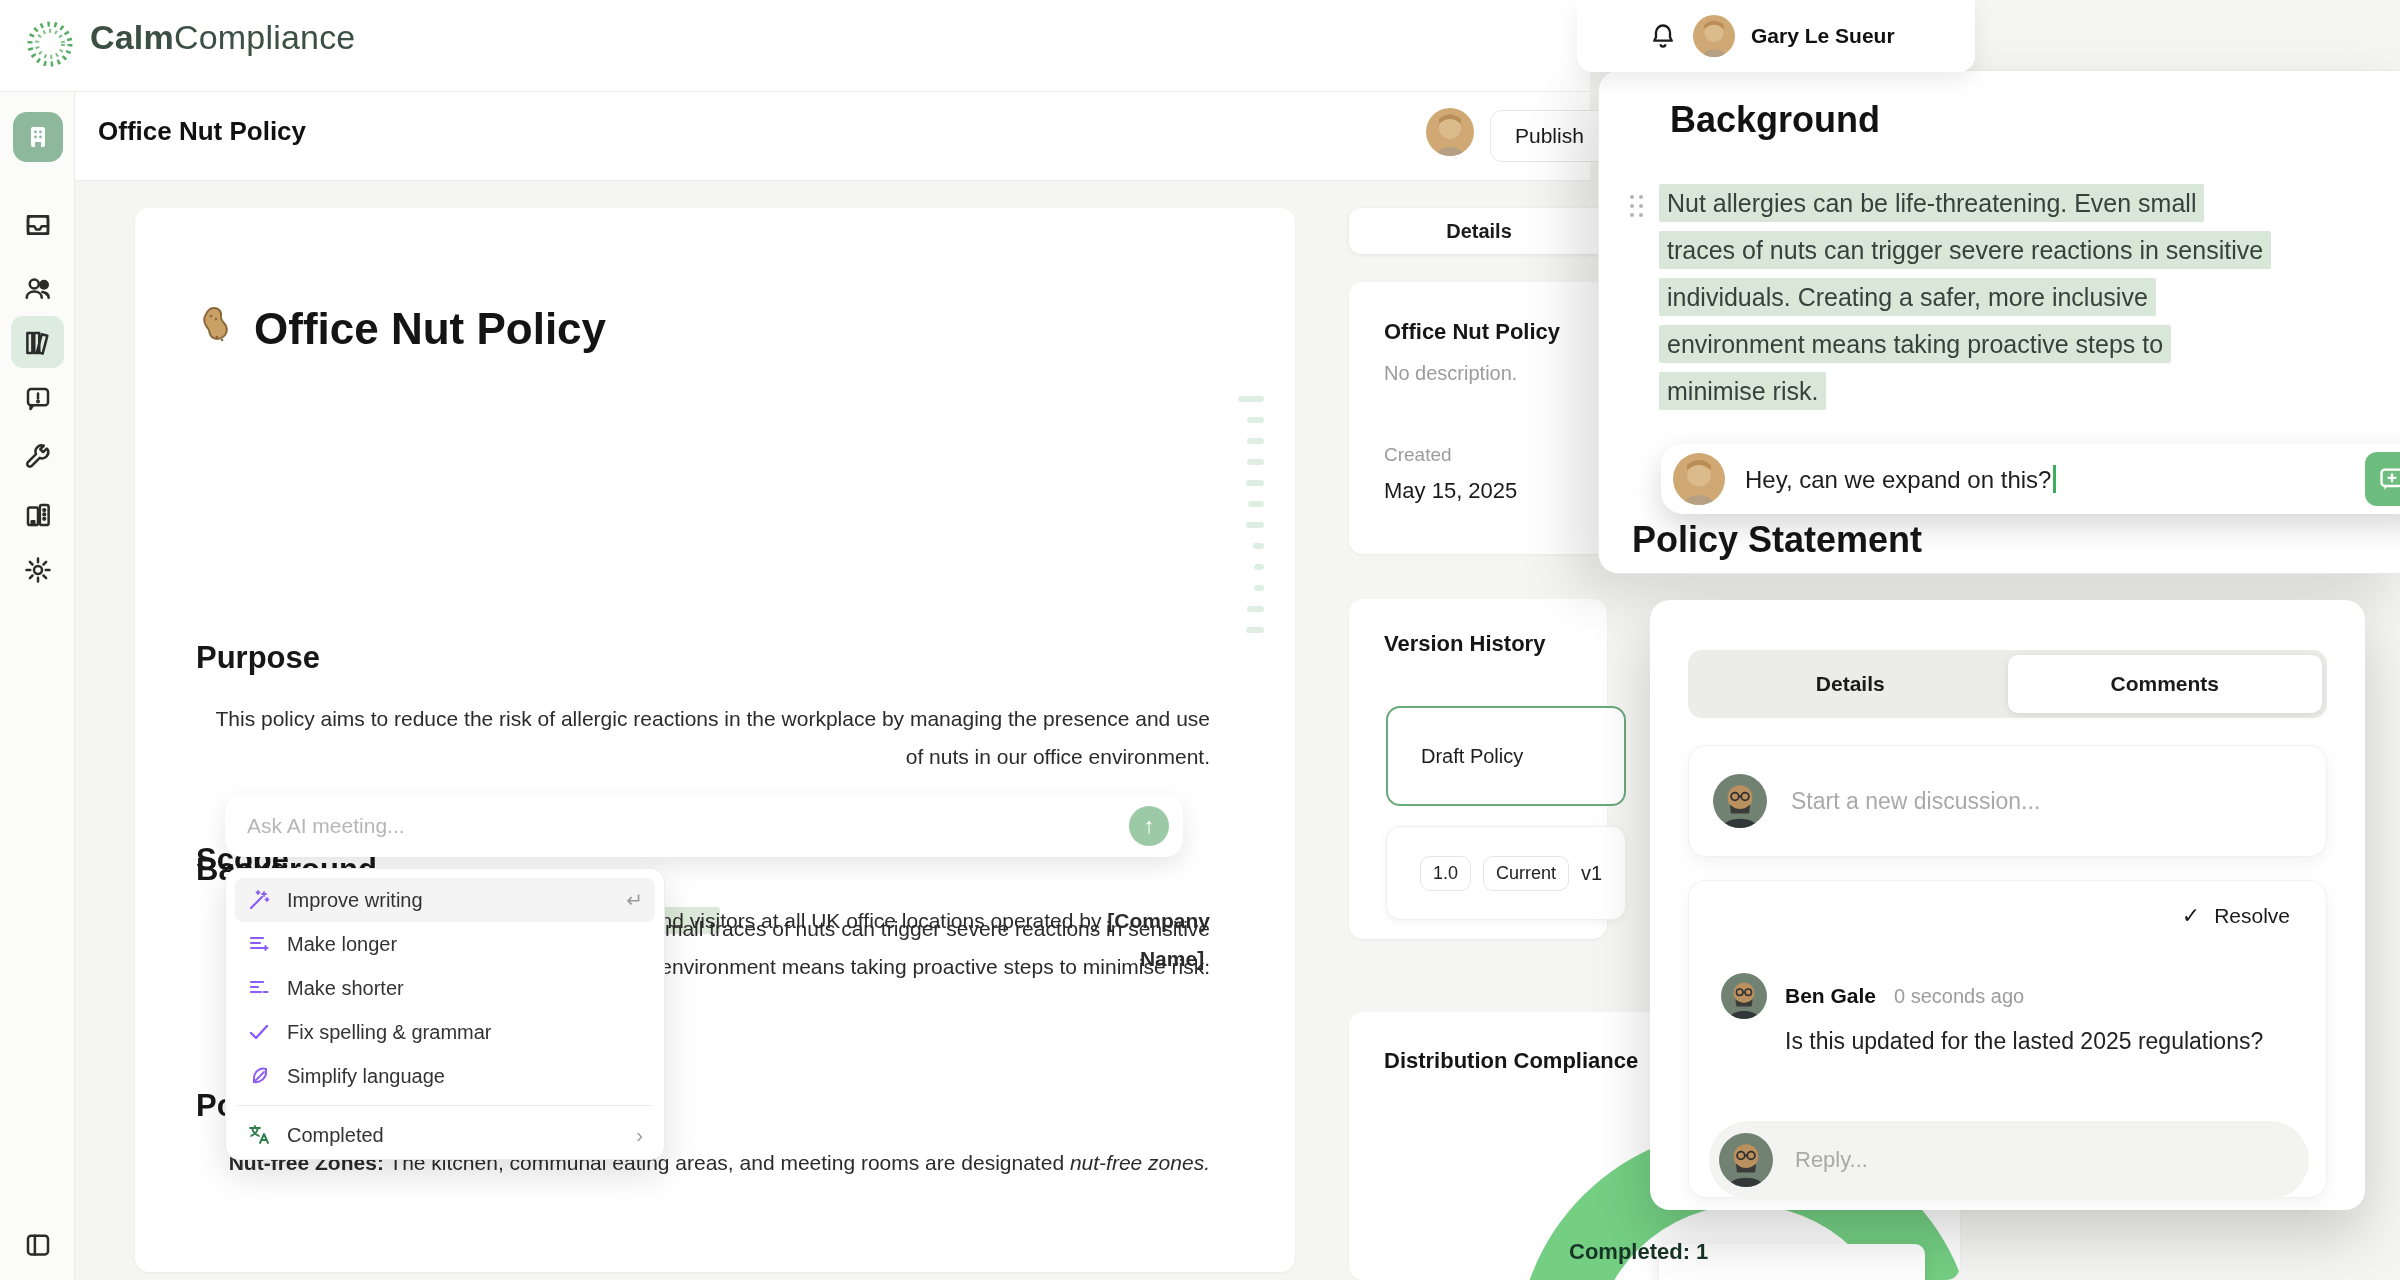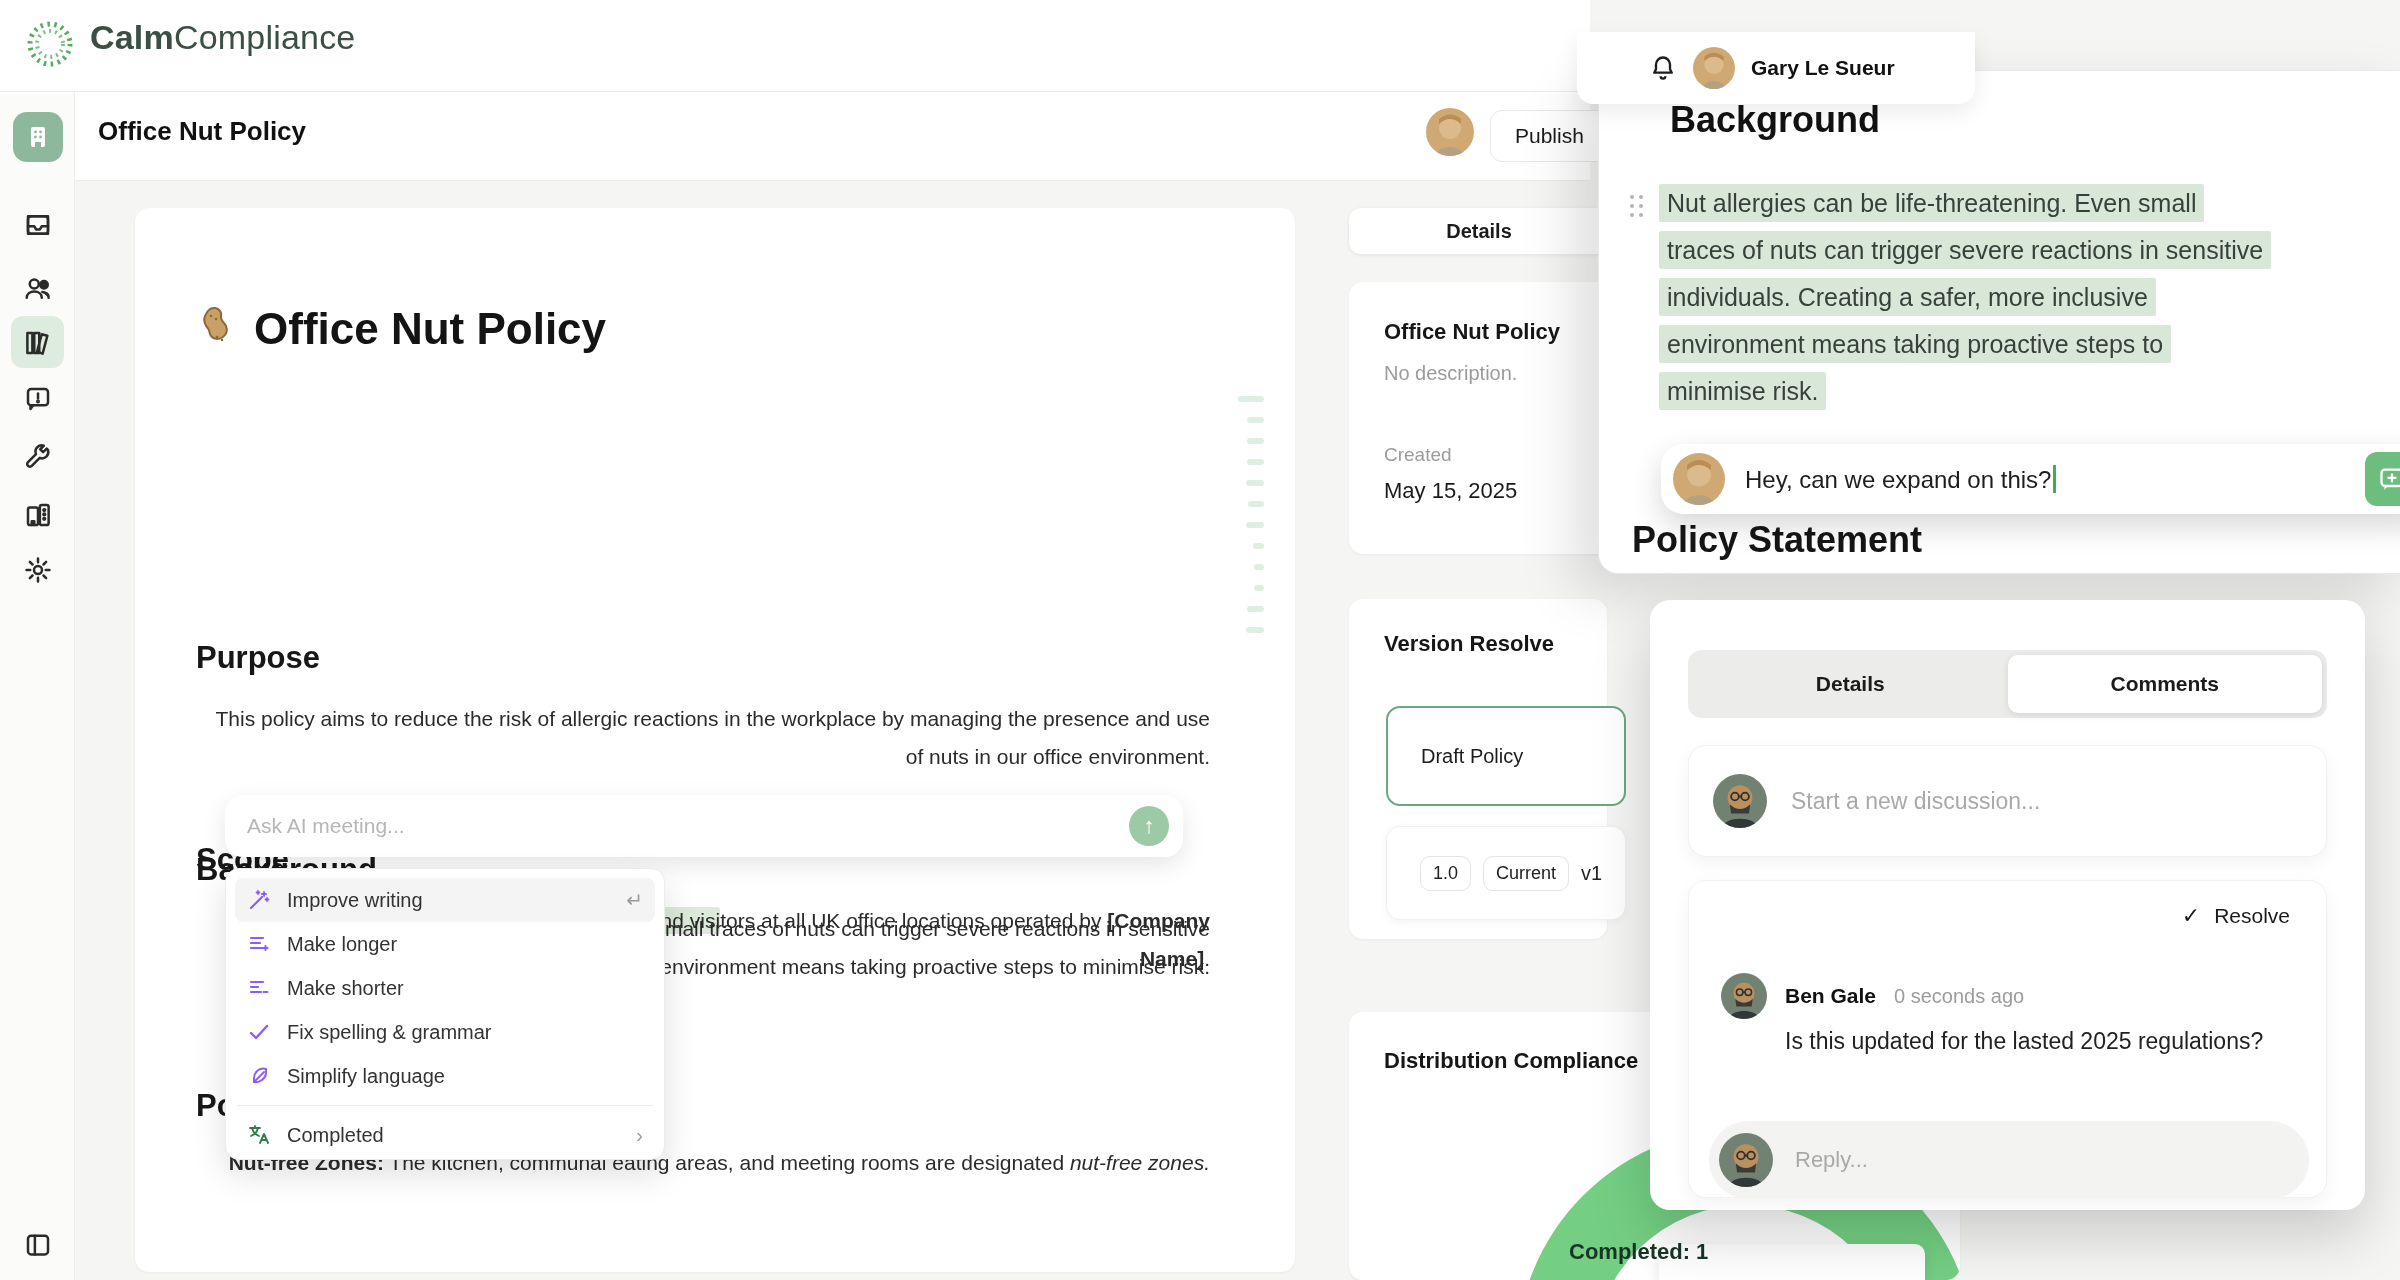--- a/index.html
+++ b/index.html
@@ -82,21 +82,21 @@
   .ovl-line { position:absolute; left:60px; height:47px; white-space:nowrap; }
   .ovl-line span { background:#d8e7d8; font-size:25px; color:#37413b; padding:5px 8px; border-radius:2px; }
   #ovl-next-h { position:absolute; left:33px; top:448px; font-size:36px; font-weight:700; color:#151515; }
 
   #ovl-comment-input { left:1661px; top:444px; width:770px; height:70px; background:#fff; border-radius:22px; box-shadow:0 12px 30px rgba(0,0,0,.16); display:flex; align-items:center; padding:0 12px 0 12px; z-index:15; }
   #ovl-comment-text { font-size:24px; color:#1e1e1e; margin-left:20px; flex:1; }
   .caret { display:inline-block; width:3px; height:28px; background:#3fae5c; vertical-align:-5px; margin-left:2px; }
   #ovl-send-btn { width:54px; height:54px; border-radius:12px; background:#6dbe7e; display:flex; align-items:center; justify-content:center; }
 
   
-  #win-b { left:1577px; top:0; width:398px; height:72px; background:#fff; border-radius:0 0 16px 16px; box-shadow:0 8px 22px rgba(0,0,0,.08); z-index:20; display:flex; align-items:center; gap:16px; padding-left:72px;margin-top:32px; }
+  #win-b { left:1577px; top:0; width:398px; height:72px; background:#fff; border-radius:0 0 16px 16px; box-shadow:0 8px 22px rgba(0,0,0,.08); z-index:20; display:flex; align-items:center; gap:16px; padding-left:72px; }
   #user-name { font-size:21px; font-weight:600; color:#111; }
 
   
   #win-c { left:1650px; top:600px; width:715px; height:610px; background:#fff; border-radius:20px; box-shadow:0 25px 60px rgba(0,0,0,.18); z-index:30; }
   #tabs { position:absolute; left:38px; top:50px; width:639px; height:68px; background:#ececeb; border-radius:14px; display:flex; padding:5px; }
   .tab { flex:1; display:flex; align-items:center; justify-content:center; font-size:21px; font-weight:600; color:#1b1b1b; border-radius:10px; }
   .tab.active { background:#fff; box-shadow:0 2px 8px rgba(0,0,0,.10); }
   #new-discussion { position:absolute; left:38px; top:145px; width:639px; height:112px; background:#fff; border:1px solid #f1f1f1; border-radius:18px; box-shadow:0 6px 18px rgba(0,0,0,.05); display:flex; align-items:center; gap:24px; padding-left:24px; }
   .ph { color:#a9a9a9; font-size:23px; }
   #comment-card { position:absolute; left:38px; top:280px; width:639px; height:318px; background:#fff; border:1px solid #f1f1f1; border-radius:18px; box-shadow:0 6px 18px rgba(0,0,0,.05); }
@@ -311,21 +311,21 @@
   <div class="pill-tab abs">Details</div>
 
   <div id="details-card" class="abs side-card">
     <div class="abs card-title" style="left:35px;top:37px">Office Nut Policy</div>
     <div class="abs muted" style="left:35px;top:80px;font-size:20px">No description.</div>
     <div class="abs muted" style="left:35px;top:162px;font-size:19px">Created</div>
     <div class="abs" style="left:35px;top:196px;font-size:22px;color:#1a1a1a">May 15, 2025</div>
   </div>
 
   <div id="vh-card" class="abs side-card">
-    <div class="abs card-title" style="left:35px;top:32px">Version Resolve</div>
+    <div class="abs card-title" style="left:35px;top:32px">Version History</div>
     <div id="draft-card" class="abs">
         <span>Draft Policy</span>
       </div>
     <div id="v1-card" class="abs">
       <span class="chip">1.0</span>
       <span class="chip">Current</span>
       <span id="v1-tag">v1</span>
     </div>
   </div>
 

